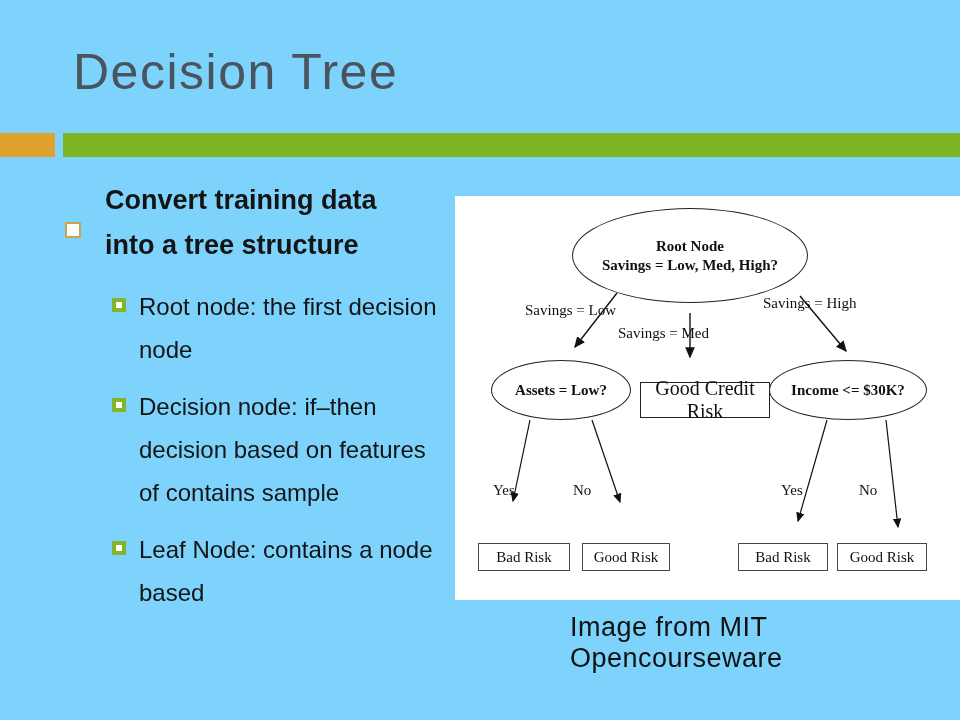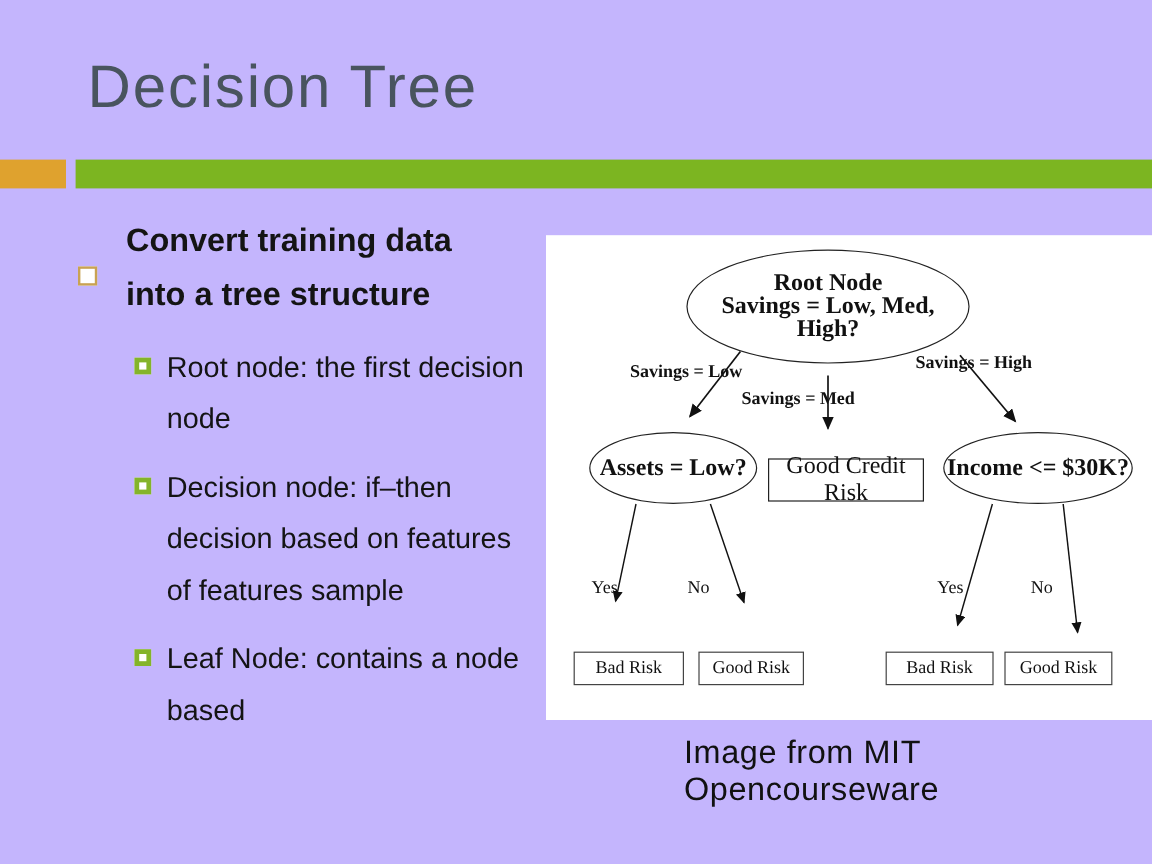--- a/index.html
+++ b/index.html
@@ -1,16 +1,16 @@
 <!DOCTYPE html>
 <html><head>
 <meta charset="utf-8">
 <style>
   html,body{margin:0;padding:0;background:#ffffff;}
-  .page{position:relative;width:960px;height:720px;background:#c4b5fd;overflow:hidden;
+  .page{position:relative;width:960px;height:720px;background:#7dd3fc;overflow:hidden;
         font-family:"Liberation Sans",sans-serif;color:#1a1a1a;}
 
   
   .slide-title{position:absolute;left:73px;top:42px;font-size:50px;line-height:60px;
                color:#49545F;letter-spacing:1.5px;font-weight:500;}
 
   
   .accent-orange{position:absolute;left:0;top:133px;width:55px;height:24px;background:#DFA22E;}
   .accent-green{position:absolute;left:63px;top:133px;width:897px;height:24px;background:#7CB521;}
 
@@ -25,25 +25,25 @@
   .sub-marker{flex:0 0 auto;width:6px;height:6px;border:4px solid #84B42A;background:#fff;
               margin-top:13px;margin-right:13px;}
   .line{display:block;white-space:nowrap;}
 
   
   .diagram{position:absolute;left:455px;top:196px;width:505px;height:404px;background:#fff;z-index:2;
            font-family:"Liberation Serif",serif;color:#111;}
   .diagram svg{position:absolute;left:0;top:0;}
   .node{position:absolute;display:flex;flex-direction:column;align-items:center;justify-content:center;
         text-align:center;background:#fff;border:1.5px solid #222;box-sizing:border-box;}
-  .ellipse{border-radius:50%;font-weight:bold;font-size:20px;line-height:19px;}
+  .ellipse{border-radius:50%;font-weight:bold;font-size:15px;line-height:19px;}
   .rect{font-size:20px;font-weight:400;}
   .leaf{position:absolute;top:347px;height:28px;border:1.2px solid #444;box-sizing:border-box;
         display:flex;align-items:center;justify-content:center;font-size:15px;background:#fff;}
-  .edge-label{position:absolute;font-size:15px;font-weight:bold;white-space:nowrap;}
+  .edge-label{position:absolute;font-size:15px;font-weight:normal;white-space:nowrap;}
   .yn-label{position:absolute;font-size:15px;font-weight:500;white-space:nowrap;margin-top:28px;}
 
   
   .caption{position:absolute;left:570px;top:612px;font-size:27px;letter-spacing:0.5px;color:#111;z-index:3;}
 </style>
 </head>
 <body>
 
 <div class="page">
 
@@ -67,21 +67,21 @@
         <span class="line">Root node: the first decision</span>
         <span class="line">node</span>
       </span>
     </div>
 
     <div class="sub-bullet later">
       <span class="sub-marker"></span>
       <span>
         <span class="line">Decision node: if–then</span>
         <span class="line">decision based on features</span>
-        <span class="line">of features sample</span>
+        <span class="line">of contains sample</span>
       </span>
     </div>
 
     <div class="sub-bullet later">
       <span class="sub-marker"></span>
       <span>
         <span class="line">Leaf Node: contains a node</span>
         <span class="line">based</span>
       </span>
     </div>
@@ -107,21 +107,21 @@
       <span>Root Node</span>
       <span>Savings = Low, Med, High?</span>
     </div>
 
     <div class="edge-label" style="left:70px;top:106px;">Savings = Low</div>
     <div class="edge-label" style="left:163px;top:129px;">Savings = Med</div>
     <div class="edge-label" style="left:308px;top:99px;">Savings = High</div>
 
     <div class="node ellipse" style="left:36px;top:164px;width:140px;height:60px;">Assets = Low?</div>
     <div class="node rect" style="left:185px;top:186px;width:130px;height:36px;">Good Credit Risk</div>
-    <div class="node ellipse" style="left:331px;top:164px;width:158px;height:60px;font-family:Liberation Serif, serif;">Income &lt;= $30K?</div>
+    <div class="node ellipse" style="left:314px;top:164px;width:158px;height:60px;font-family:Liberation Serif, serif;">Income &lt;= $30K?</div>
 
     <div class="yn-label" style="left:38px;top:258px;">Yes</div>
     <div class="yn-label" style="left:118px;top:258px;">No</div>
     <div class="yn-label" style="left:326px;top:258px;">Yes</div>
     <div class="yn-label" style="left:404px;top:258px;">No</div>
 
     <div class="leaf" style="left:23px;width:92px;">Bad Risk</div>
     <div class="leaf" style="left:127px;width:88px;">Good Risk</div>
     <div class="leaf" style="left:283px;width:90px;">Bad Risk</div>
     <div class="leaf" style="left:382px;width:90px;">Good Risk</div>

